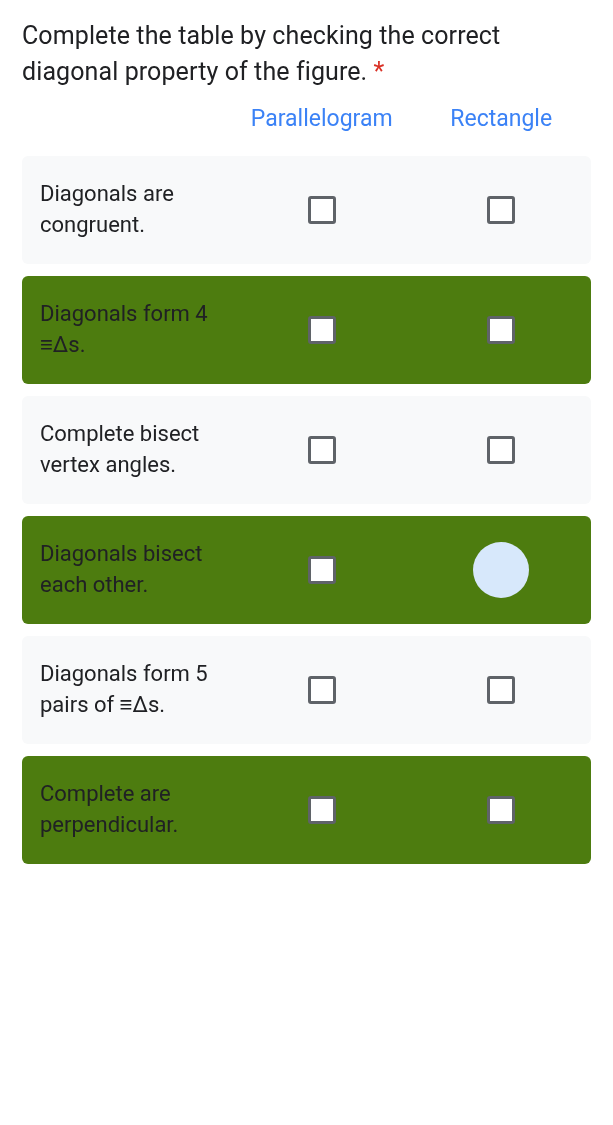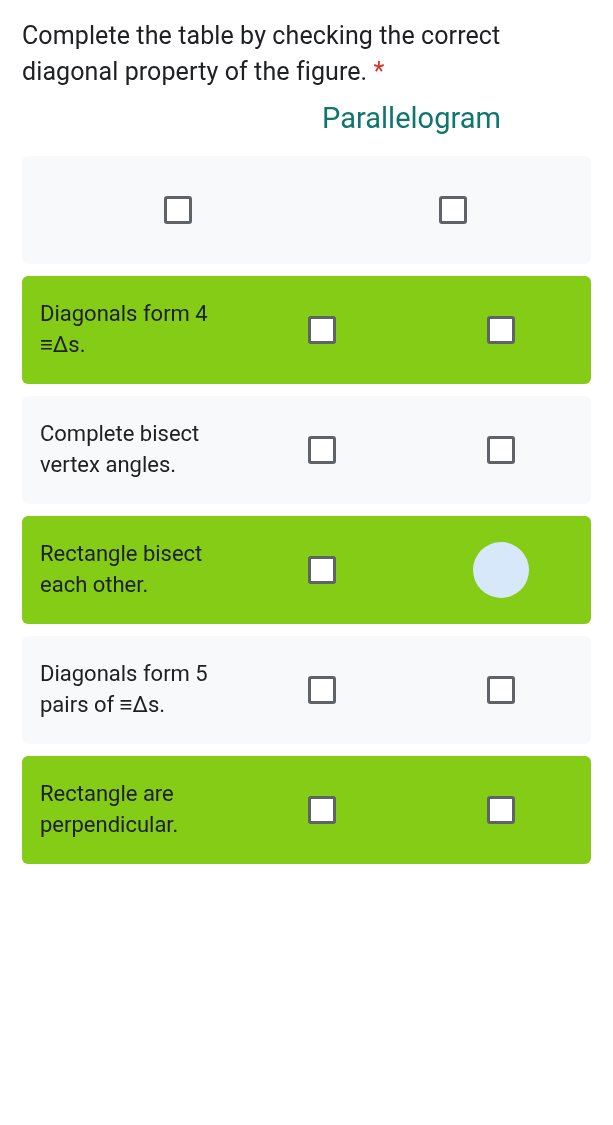--- a/index.html
+++ b/index.html
@@ -25,33 +25,33 @@
     align-items: center;
     margin-bottom: 10px;
   }
   .label-col {
     width: 210px;
     flex: 0 0 210px;
   }
   .val-col {
     flex: 1;
     text-align: center;
-    font-size: 29px;
-    color: #0f766e;
+    font-size: 23px;
+    color: #3b82f6;
   }
   .row {
     display: flex;
     align-items: center;
     min-height: 108px;
     border-radius: 6px;
     padding: 18px 0 18px 18px;
     margin-bottom: 12px;
   }
   .row.odd { background: #f8f9fa; }
-  .row.even { background: #84cc16; }
+  .row.even { background: #4d7c0f; }
   .row-label {
     width: 192px;
     flex: 0 0 192px;
     font-size: 22px;
     line-height: 1.4;
     color: #202124;
   }
   .check-cell {
     flex: 1;
     display: flex;
@@ -83,23 +83,25 @@
 <body>
 
 <div class="question">
   <span>Complete the table by checking the correct diagonal property of the figure. </span><span class="asterisk">*</span>
 </div>
 
 <div class="grid-wrap">
   <div class="header-row">
     <div class="label-col"></div>
     <div class="val-col">Parallelogram</div>
+    <div class="val-col">Rectangle</div>
   </div>
 
   <div class="row odd">
+    <div class="row-label">Diagonals are congruent.</div>
     <div class="check-cell">
       <div class="checkbox"></div>
     </div>
     <div class="check-cell">
       <div class="checkbox"></div>
     </div>
   </div>
 
   <div class="row even">
     <div class="row-label">Diagonals form 4 ≡Δs.</div>
@@ -115,41 +117,41 @@
     <div class="row-label">Complete bisect vertex angles.</div>
     <div class="check-cell">
       <div class="checkbox"></div>
     </div>
     <div class="check-cell">
       <div class="checkbox"></div>
     </div>
   </div>
 
   <div class="row even">
-    <div class="row-label">Rectangle bisect each other.</div>
+    <div class="row-label">Diagonals bisect each other.</div>
     <div class="check-cell">
       <div class="checkbox"></div>
     </div>
     <div class="check-cell">
       <div class="checkbox highlight"></div>
     </div>
   </div>
 
   <div class="row odd">
     <div class="row-label">Diagonals form 5 pairs of ≡Δs.</div>
     <div class="check-cell">
       <div class="checkbox"></div>
     </div>
     <div class="check-cell">
       <div class="checkbox"></div>
     </div>
   </div>
 
   <div class="row even">
-    <div class="row-label">Rectangle are perpendicular.</div>
+    <div class="row-label">Complete are perpendicular.</div>
     <div class="check-cell">
       <div class="checkbox"></div>
     </div>
     <div class="check-cell">
       <div class="checkbox"></div>
     </div>
   </div>
 
 </div>
 

